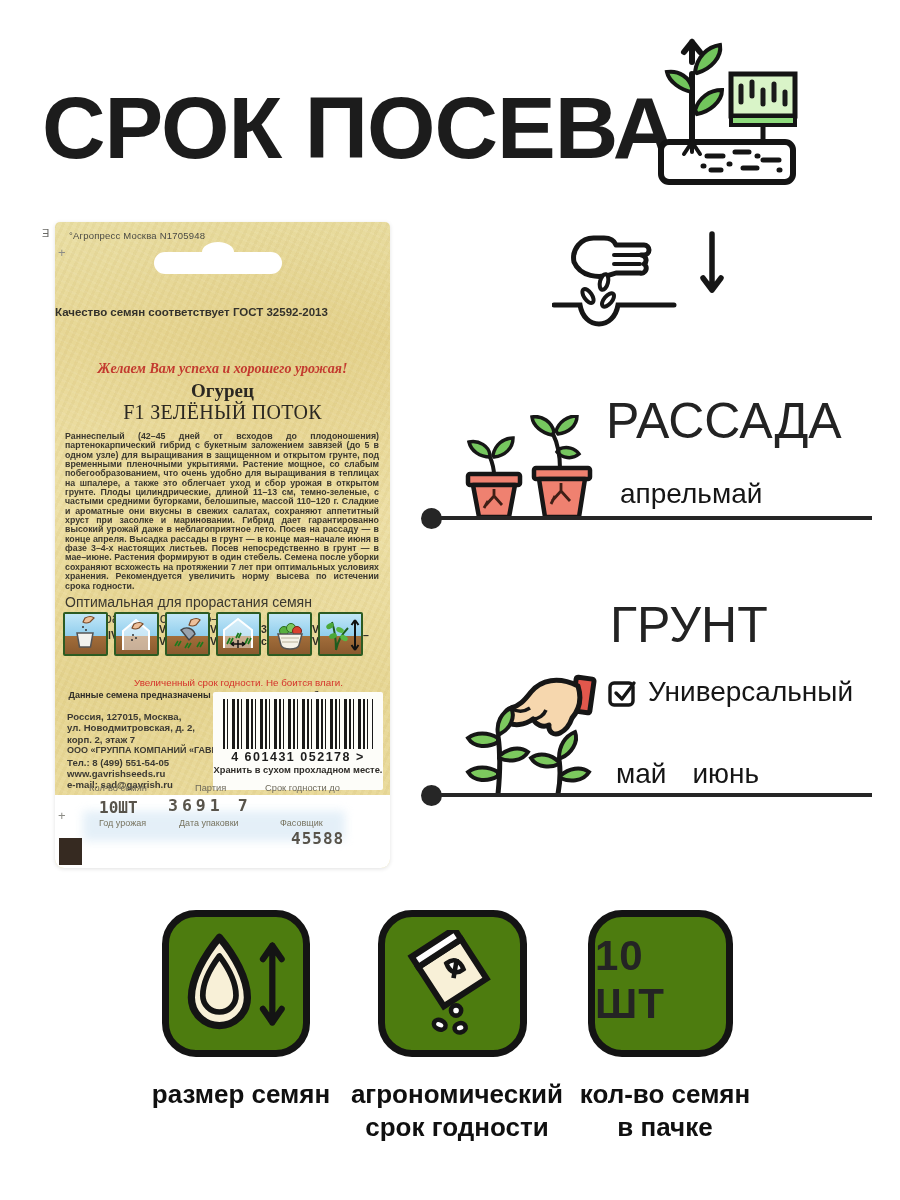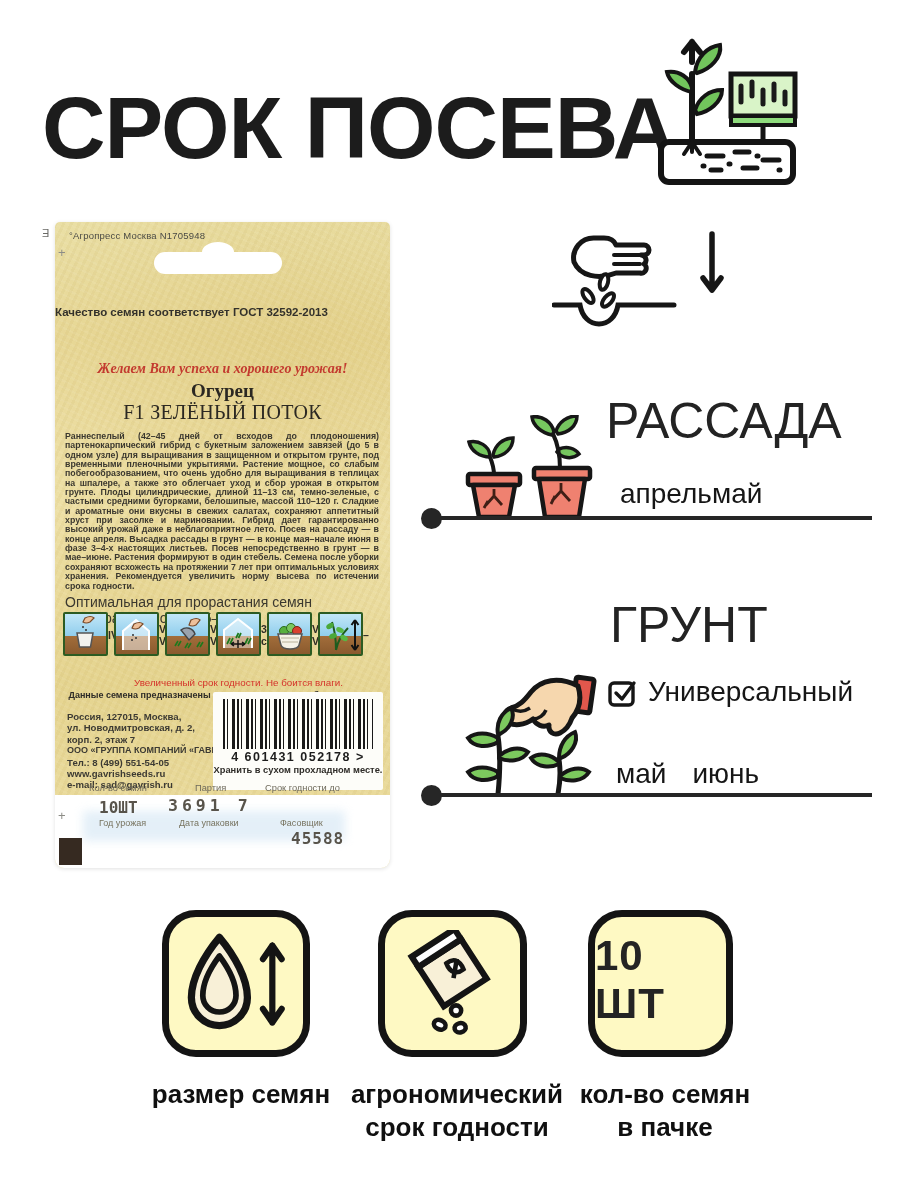--- a/index.html
+++ b/index.html
@@ -67,21 +67,21 @@
   .depth-text{left:448px;top:233px;width:132px;text-align:center;font-size:24px;line-height:24.5px;color:#191919;}
   .big-title{font-weight:400;color:#232323;font-size:50px;line-height:1;white-space:nowrap;}
   .months{display:flex;font-size:28px;color:#161616;}
   .timeline{height:4px;background:#262626;}
   .timeline-dot{width:21px;height:21px;border-radius:50%;background:#262626;}
   .soil-row{display:flex;align-items:center;gap:10px;}
   .soil-text{font-size:28px;color:#161616;}
 
   
   .card{width:148px;height:147px;box-sizing:border-box;border:7px solid #141414;border-radius:34px;
-        display:flex;align-items:center;justify-content:center;background:#fef9c3;}
+        display:flex;align-items:center;justify-content:center;background:#4d7c0f;}
   .badge{font-size:42px;font-weight:600;color:#242424;letter-spacing:1px;transform:translateY(-4px);}
   .caption{position:absolute;width:230px;text-align:center;font-size:26px;line-height:33px;
            font-weight:600;color:#101010;}
 </style>
 </head>
 <body>
 
 <div class="page">
 
   <div class="abs page-title">СРОК ПОСЕВА</div>

